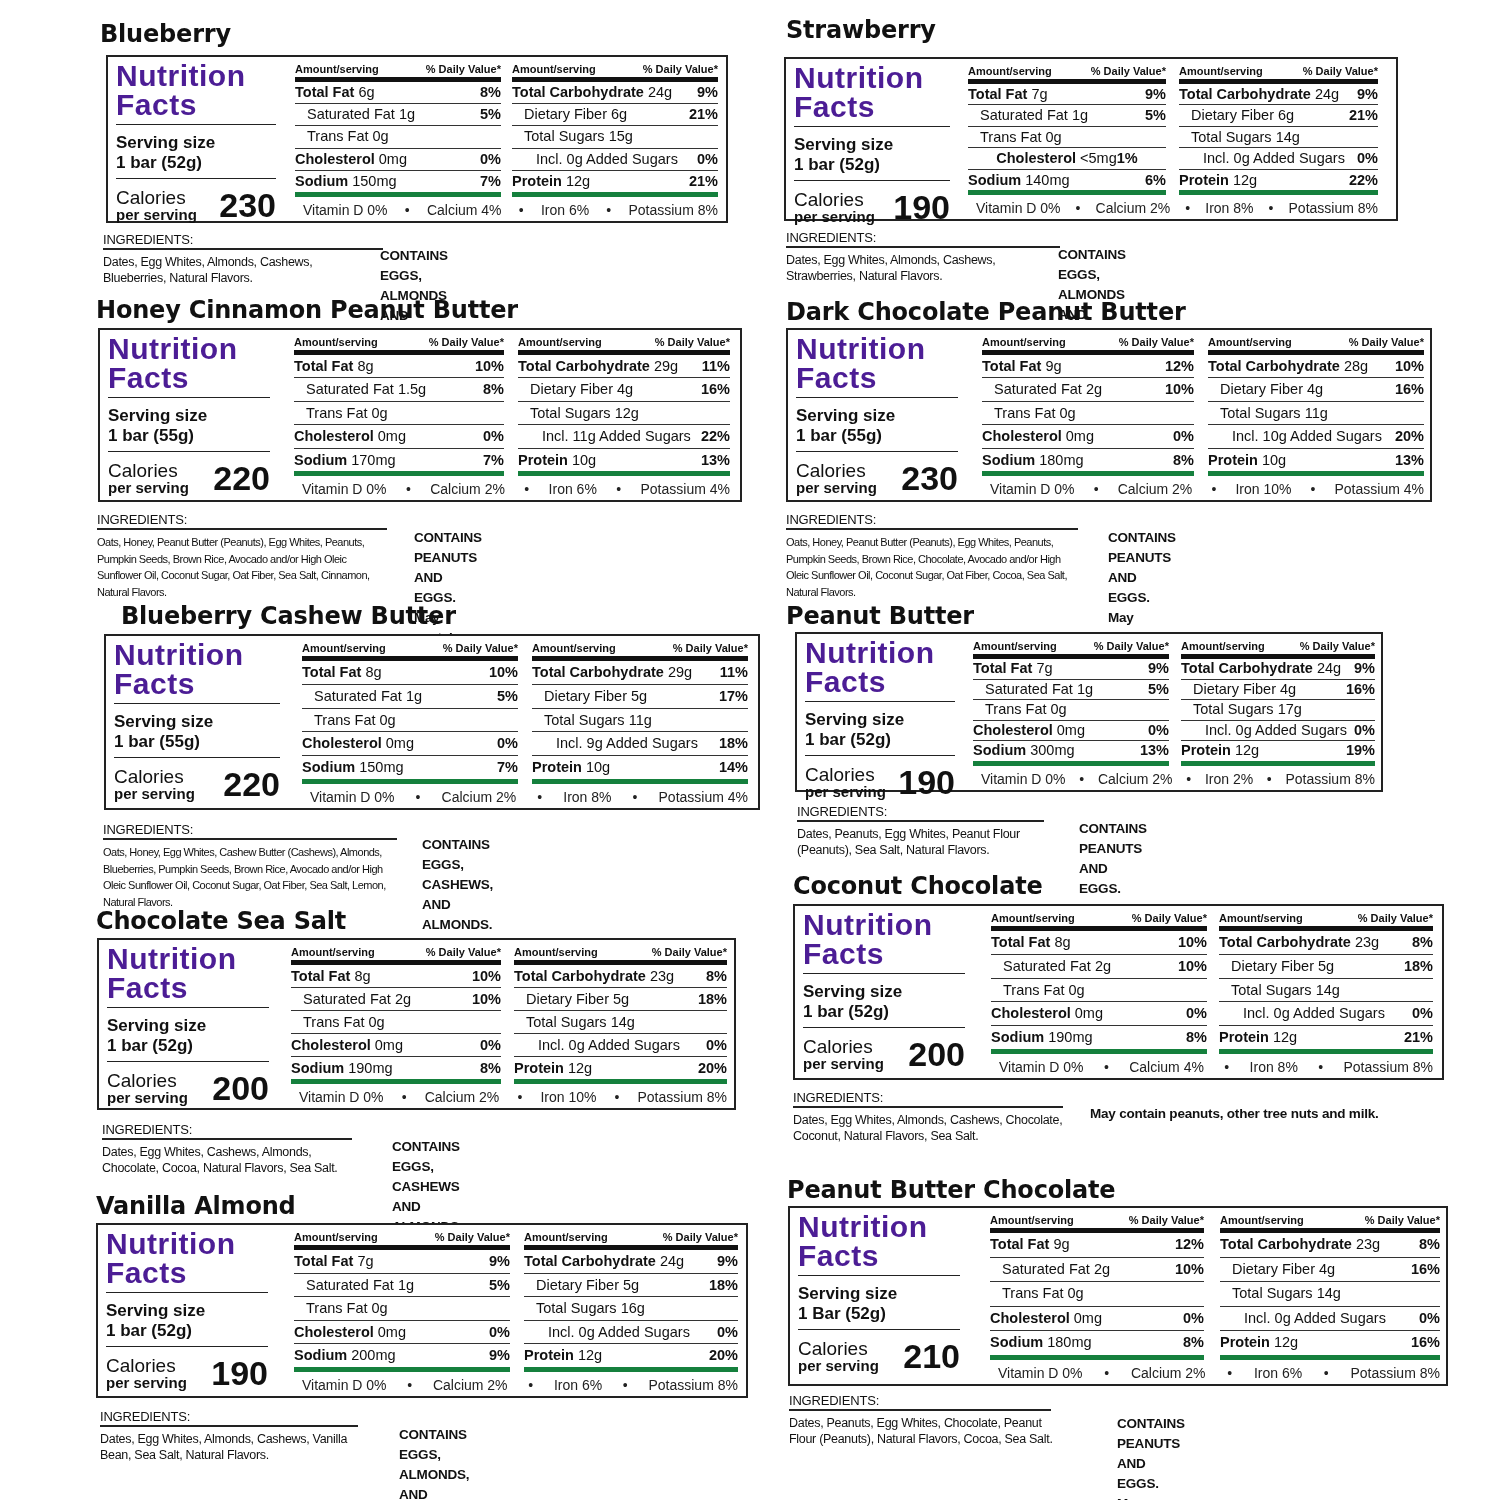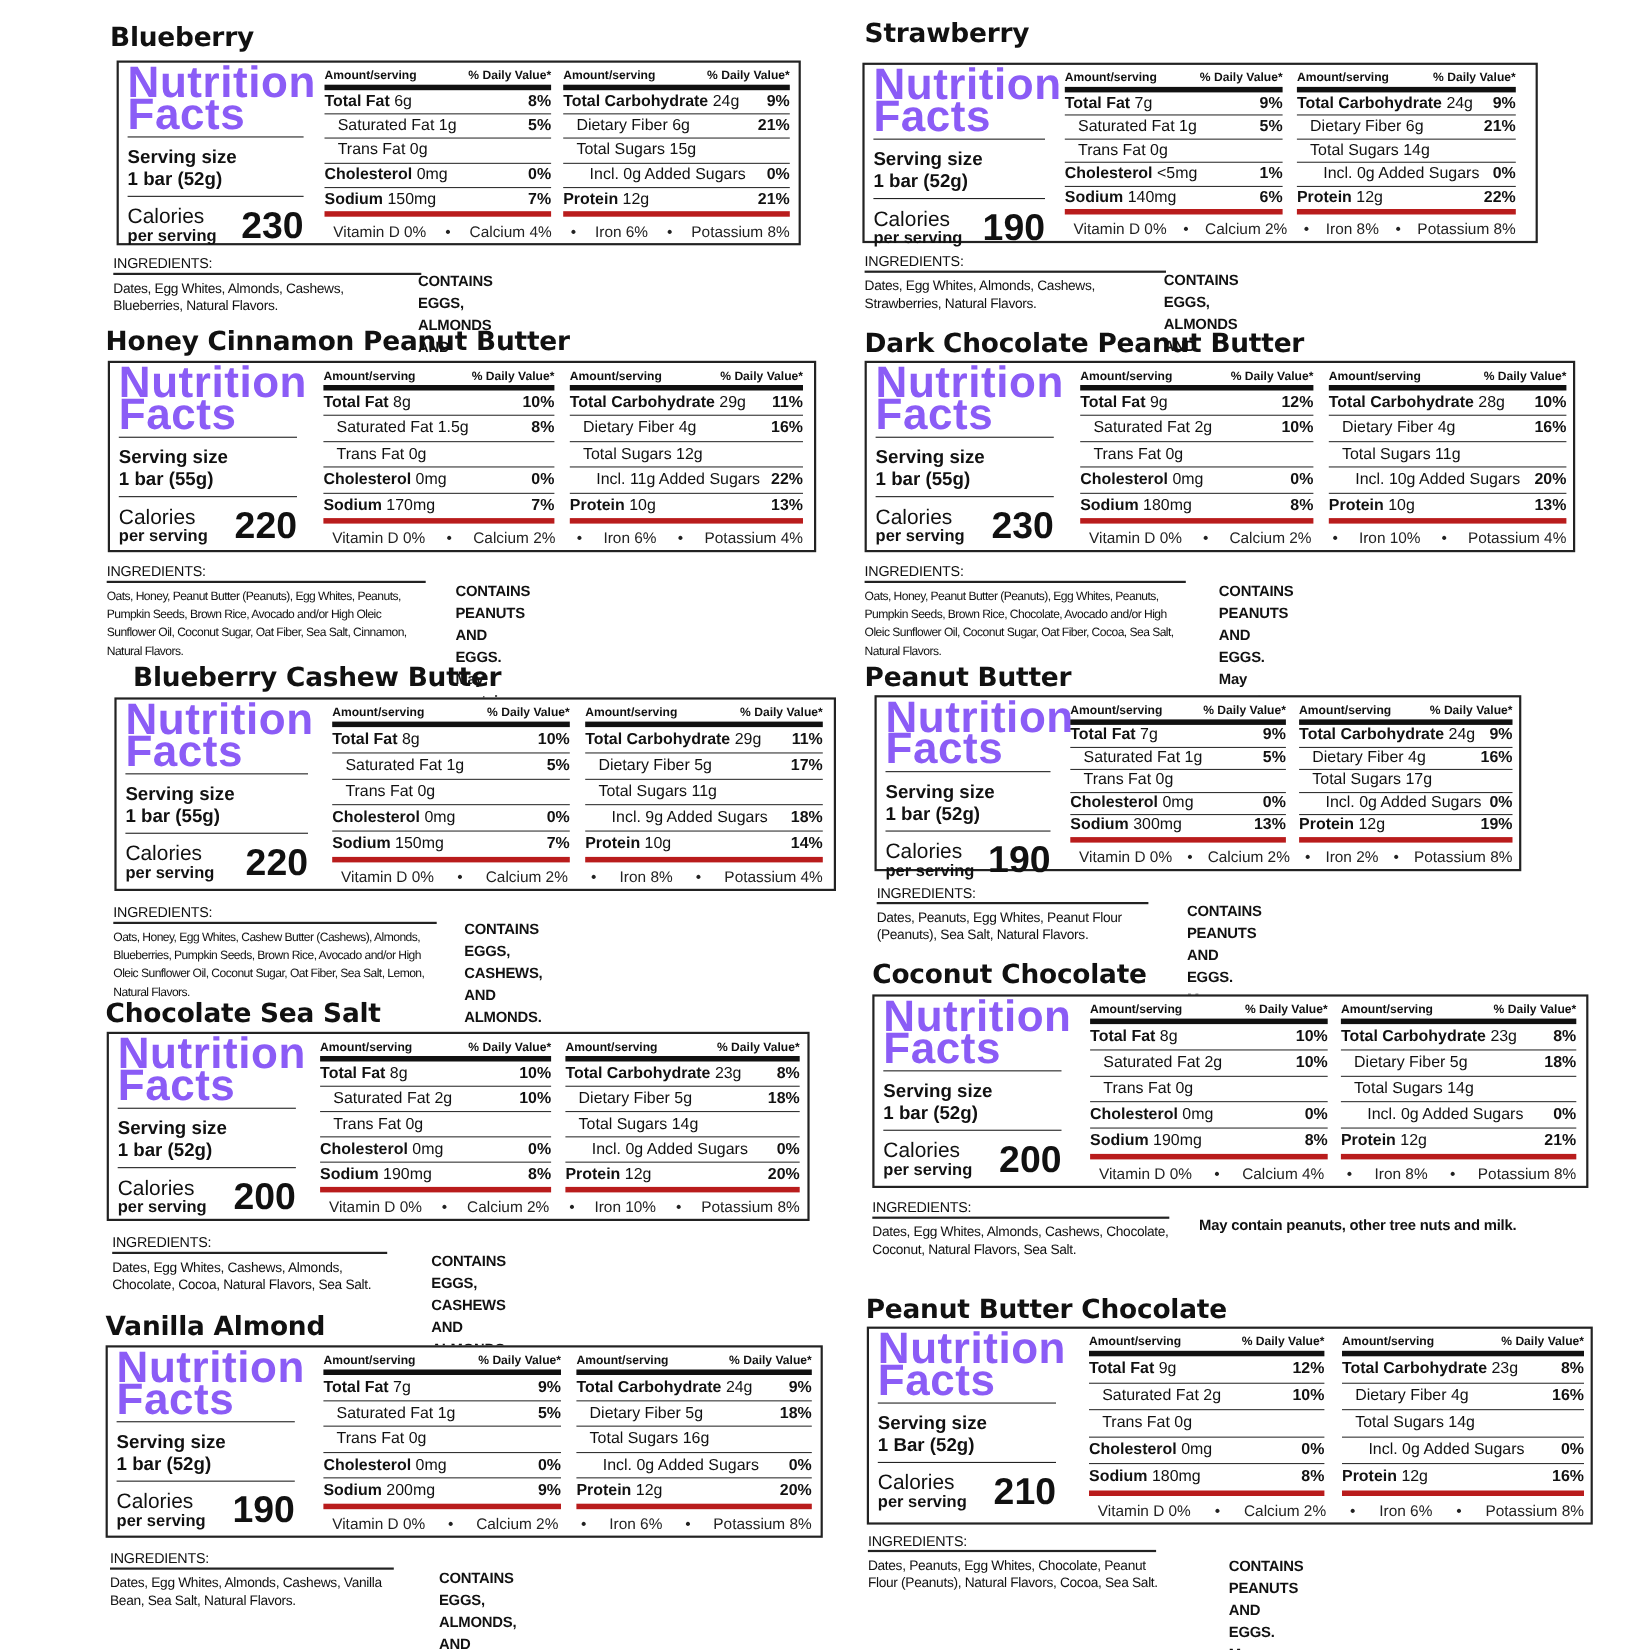--- a/index.html
+++ b/index.html
@@ -3,34 +3,34 @@
 <meta charset="utf-8">
 <style>
   html, body { margin: 0; padding: 0; background: #ffffff; }
   body { width: 1500px; height: 1500px; position: relative; overflow: hidden;
          font-family: "Liberation Sans", "DejaVu Sans", sans-serif; color: #111; }
   .product { position: absolute; }
   .product-title { position: absolute; left: 0; top: 0; font-family: "DejaVu Sans", sans-serif;
                    font-weight: bold; font-size: 24px; color: #111; white-space: nowrap; letter-spacing: -0.2px; }
   .nf-box { position: absolute; border: 2px solid #222; background: #fff; box-sizing: border-box; }
   .nf-left { position: absolute; left: 8px; top: 4px; }
-  .nf-heading { font-family: "Liberation Sans", sans-serif; font-weight: 900; font-size: 40px; line-height: 29px;
-                letter-spacing: 0.5px; color: #8b5cf6; font-weight: bold; }
+  .nf-heading { font-family: "Liberation Sans", sans-serif; font-weight: 900; font-size: 30px; line-height: 29px;
+                letter-spacing: 0.5px; color: #4c1d95; font-weight: bold; }
   .nf-rule { height: 1px; background: #222; margin: 5px 0 8px 0; }
   .nf-serving-label, .nf-serving-value { font-weight: bold; font-size: 17px; line-height: 20px; color: #111; }
   .nf-cal-row { position: relative; height: 44px; }
   .nf-cal-label { position: absolute; left: 0; top: 2px; font-weight: normal; font-size: 19px; line-height: 18px; }
   .nf-cal-sub { position: absolute; left: 0; top: 20px; font-weight: bold; font-size: 15px; line-height: 15px; }
   .nf-cal-value { position: absolute; right: 0; top: -2px; font-weight: bold; font-size: 34px; line-height: 40px; }
   .nf-col { position: absolute; top: 6px; }
   .nf-col-head { display: flex; justify-content: space-between; font-weight: bold; font-size: 11px;
                  border-bottom: 5px solid #111; padding-bottom: 2px; }
   .nf-row { display: flex; justify-content: space-between; align-items: baseline; font-size: 14.5px;
             height: 20.5px; line-height: 20.5px; border-bottom: 1px solid #333; white-space: nowrap; }
-  .nf-row.last { border-bottom: 5px solid #b91c1c; }
+  .nf-row.last { border-bottom: 5px solid #15803d; }
   .nf-row .nm { font-weight: bold; }
   .nf-row .amt { font-weight: normal; }
   .nf-row .dv { font-weight: bold; }
   .indent1 { padding-left: 12px; }
   .indent2 { padding-left: 24px; }
   .nf-vitamins { position: absolute; bottom: 3px; display: flex; justify-content: space-between;
                  font-size: 14px; color: #222; white-space: nowrap; }
   .ing-label { position: absolute; font-size: 13px; font-weight: normal; color: #111; letter-spacing: -0.2px; }
   .ing-rule { position: absolute; height: 2px; background: #222; }
   .ing-text { position: absolute; font-size: 12.5px; line-height: 16px; color: #111; letter-spacing: -0.3px; }
@@ -164,21 +164,21 @@
               <span class="dv">9%</span>
             </div>
             <div class="nf-row" style="height: 20.4px; line-height: 20.4px;">
               <span class="indent1"><span class="amt">Saturated Fat</span> <span class="amt">1g</span></span>
               <span class="dv">5%</span>
             </div>
             <div class="nf-row" style="height: 20.4px; line-height: 20.4px;">
               <span class="indent1"><span class="amt">Trans Fat</span> <span class="amt">0g</span></span>
               <span class="dv"></span>
             </div>
-            <div class="nf-row" style="height: 20.4px; line-height: 20.4px;">
+            <div class="nf-row" style="height: 20.4px; line-height: 20.4px; justify-content: center;">
               <span><span class="nm">Cholesterol</span> <span class="amt">&lt;5mg</span></span>
               <span class="dv">1%</span>
             </div>
             <div class="nf-row last" style="height: 20.4px; line-height: 20.4px;">
               <span><span class="nm">Sodium</span> <span class="amt">140mg</span></span>
               <span class="dv">6%</span>
             </div>
           </div>
       </div>
       <div class="nf-col nf-col-right" style="left: 393px; width: 199px;">

